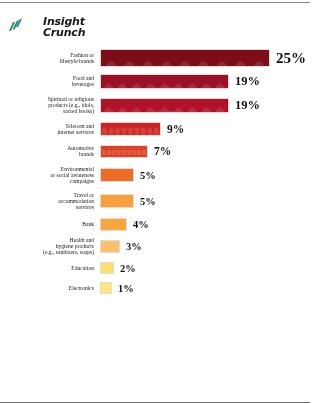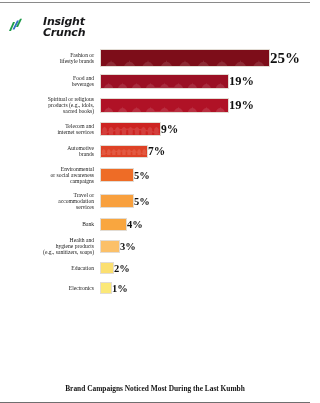--- a/index.html
+++ b/index.html
@@ -80,20 +80,21 @@
   }
   .bar .pattern{
     position:absolute;inset:0;
     opacity:.12;
     pointer-events:none;
   }
   .value{
     font-family:"Liberation Serif", serif;
     font-weight:bold;
     color:#111111;
+    padding-left:6px;
     white-space:nowrap;
     flex:0 0 auto;
     text-align:right;
   }
 
   
   .caption{
     flex:0 0 auto;
     text-align:center;
     font-size:7.4px;
@@ -315,17 +316,16 @@
       </div>
       <div class="row" style="height: 20px;">
         <div class="cat-label">Electronics</div>
         <div class="bar-area">
           <div class="bar" title="Electronics — 1%" style="width: 12px; height: 12px; background: rgb(251, 232, 120);"></div>
           <div class="value" style="font-size: 10.5px;">1%</div>
         </div>
       </div>
     </div>
 
-  <div class="caption">Brand Campaigns Noticed Most During the Last Kumbh</div>
 
   <div class="rule-bottom"></div>
 
 </div>
 
 </body></html>

